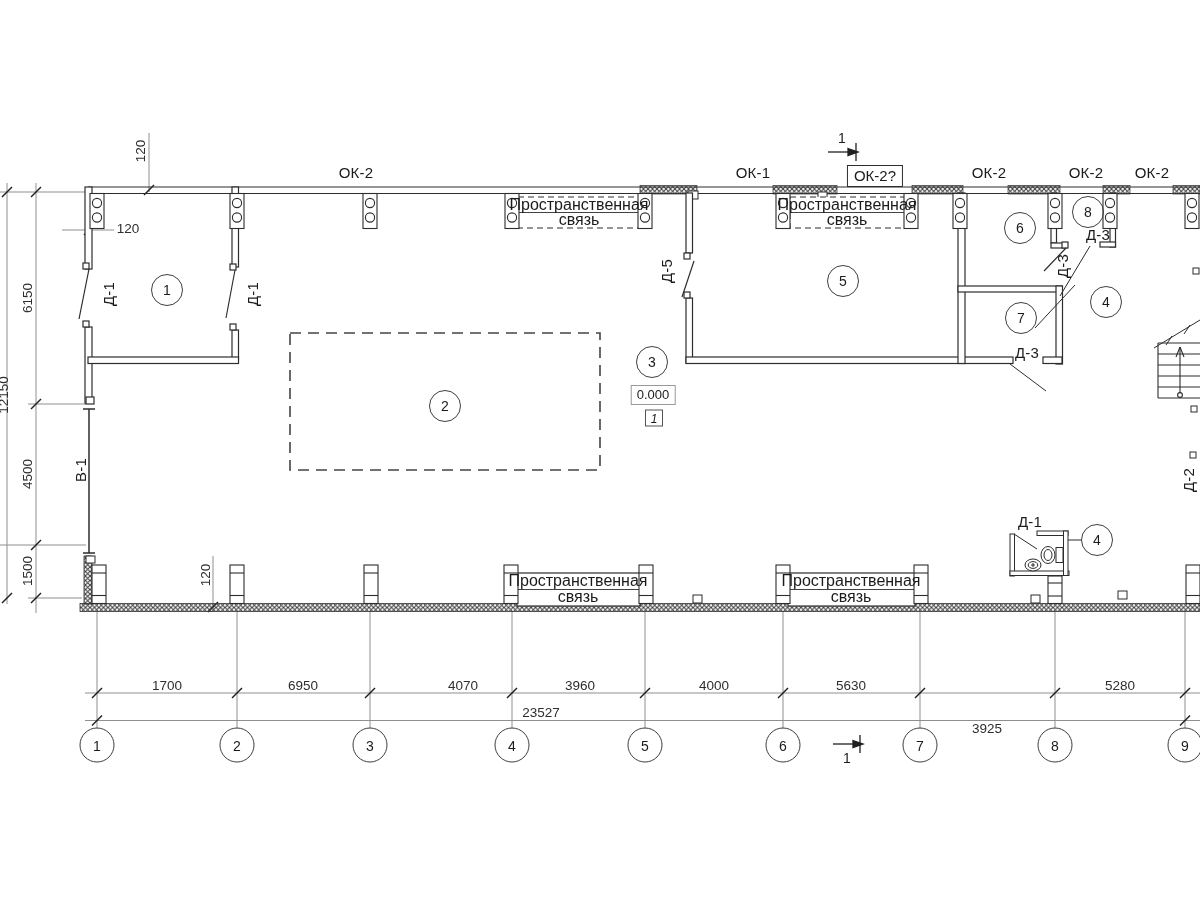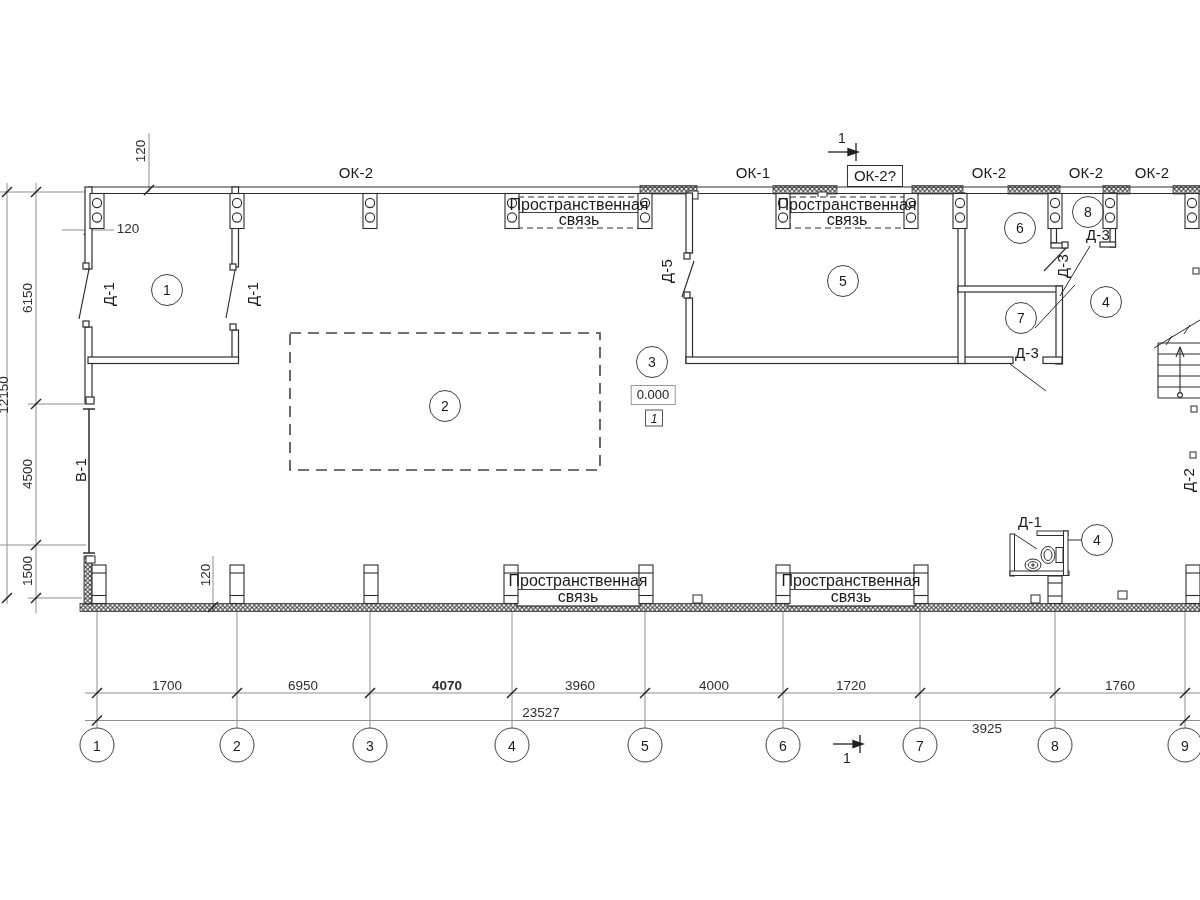--- a/index.html
+++ b/index.html
@@ -380,26 +380,26 @@
 <span class="brace-line" style="left:578px; top:581px;">Пространственная</span>
 <span class="brace-line" style="left:578px; top:597px;">связь</span>
 <span class="brace-line" style="left:851px; top:581px;">Пространственная</span>
 <span class="brace-line" style="left:851px; top:597px;">связь</span>
 
 <span class="sec" style="left:842px; top:138px;">1</span>
 <span class="sec" style="left:847px; top:758px;">1</span>
 
 <span class="dim" style="left:167px; top:685px;">1700</span>
 <span class="dim" style="left:303px; top:685px;">6950</span>
-<span class="dim" style="left:447px; top:685px;font-weight:bold;">4070</span>
+<span class="dim" style="left:463px; top:685px;">4070</span>
 <span class="dim" style="left:580px; top:685px;">3960</span>
 <span class="dim" style="left:714px; top:685px;text-align:right;">4000</span>
-<span class="dim" style="left:851px; top:685px;">1720</span>
+<span class="dim" style="left:851px; top:685px;">5630</span>
 <span class="dim" style="left:987px; top:685px;margin-top:43px;">3925</span>
-<span class="dim" style="left:1120px; top:685px;">1760</span>
+<span class="dim" style="left:1120px; top:685px;">5280</span>
 <span class="dim" style="left:541px; top:712px;">23527</span>
 
 <span class="dim rot" style="left:27px; top:298px;">6150</span>
 <span class="dim rot" style="left:27px; top:474px;">4500</span>
 <span class="dim rot" style="left:27px; top:571px;">1500</span>
 <span class="dim rot" style="left:3px; top:395px;">12150</span>
 
 <span class="dim rot" style="left:140px; top:151px;">120</span>
 <span class="dim" style="left:128px; top:228px;">120</span>
 <span class="dim rot" style="left:205px; top:575px;">120</span>

